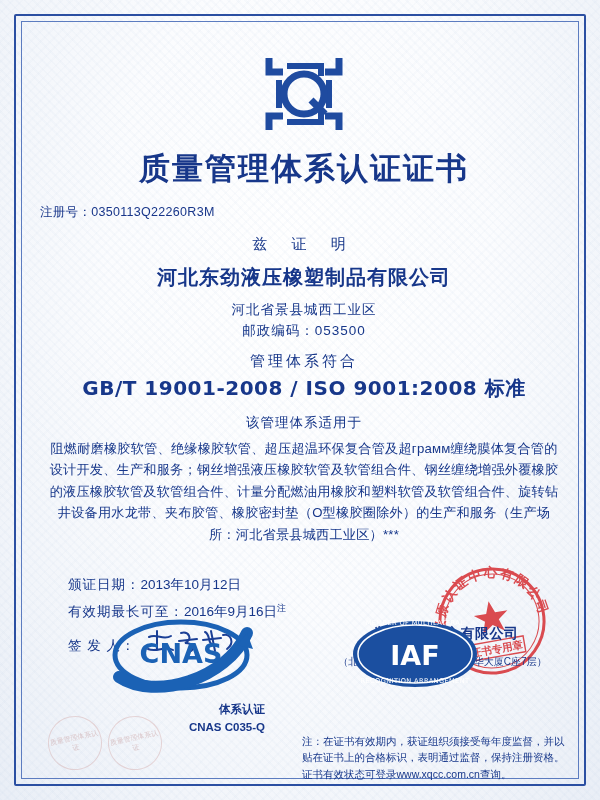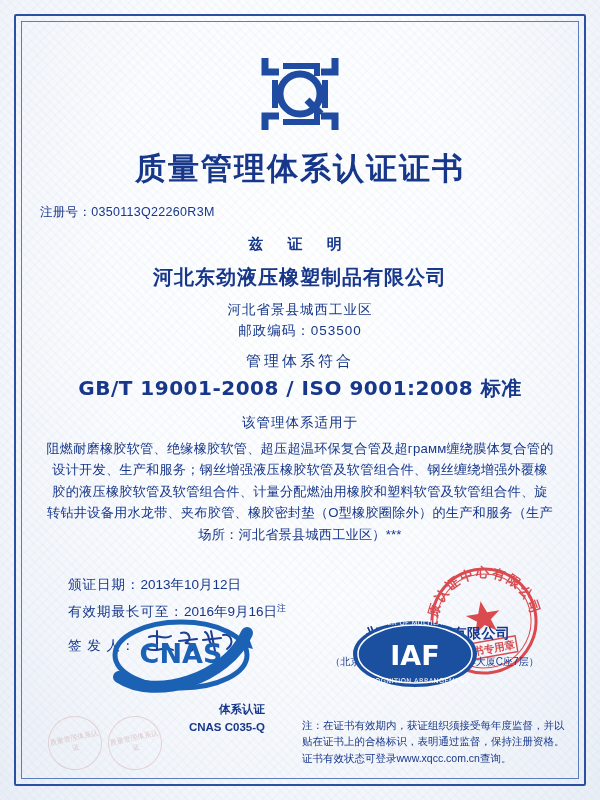--- a/index.html
+++ b/index.html
@@ -31,21 +31,21 @@
     border:2px solid #2b4fa2;
     border-radius:2px;
   }
   .frame-inner{
     position:absolute;
     left:5px;top:5px;right:5px;bottom:5px;
     border:1px solid #5c7cc0;
   }
   .content{
     position:relative;
-    padding:28px 40px 0 40px;
+    padding:28px 32px 0 40px;
     text-align:center;
     color:#1b3c8c;
   }
 
   
   .logo-wrap{
     display:flex;justify-content:center;align-items:center;
     margin-top:22px;margin-bottom:8px;
   }
   .logo{width:110px;height:88px;display:block;}
@@ -67,21 +67,21 @@
     color:#18368a;
     margin:0 14px 14px 0;
     letter-spacing:.3px;
   }
 
   .hereby{
     font-size:15px;
     letter-spacing:10px;
     color:#17378a;
     margin:6px 0 10px 0;
-    font-weight:bold;
+    font-weight:normal;
   }
 
   .company{
     font-family:"DejaVu Sans","Liberation Sans",sans-serif;
     font-weight:bold;
     font-size:20px;
     letter-spacing:1px;
     color:#17378a;
     margin:8px 0 10px 0;
   }
@@ -182,21 +182,21 @@
   .cnas-block{text-align:right;width:170px;}
   .cnas-cap{
     font-size:11.5px;color:#17378a;margin-top:2px;line-height:1.45;
     font-weight:bold;
   }
   .iaf-block{width:170px;text-align:left;}
 
   
   .note{
     position:absolute;
-    right:26px;bottom:34px;
+    right:26px;bottom:18px;
     width:272px;
     font-size:10.5px;
     line-height:1.55;
     color:#17378a;
     text-align:left;
   }
 
   
   .wm{
     position:absolute;

